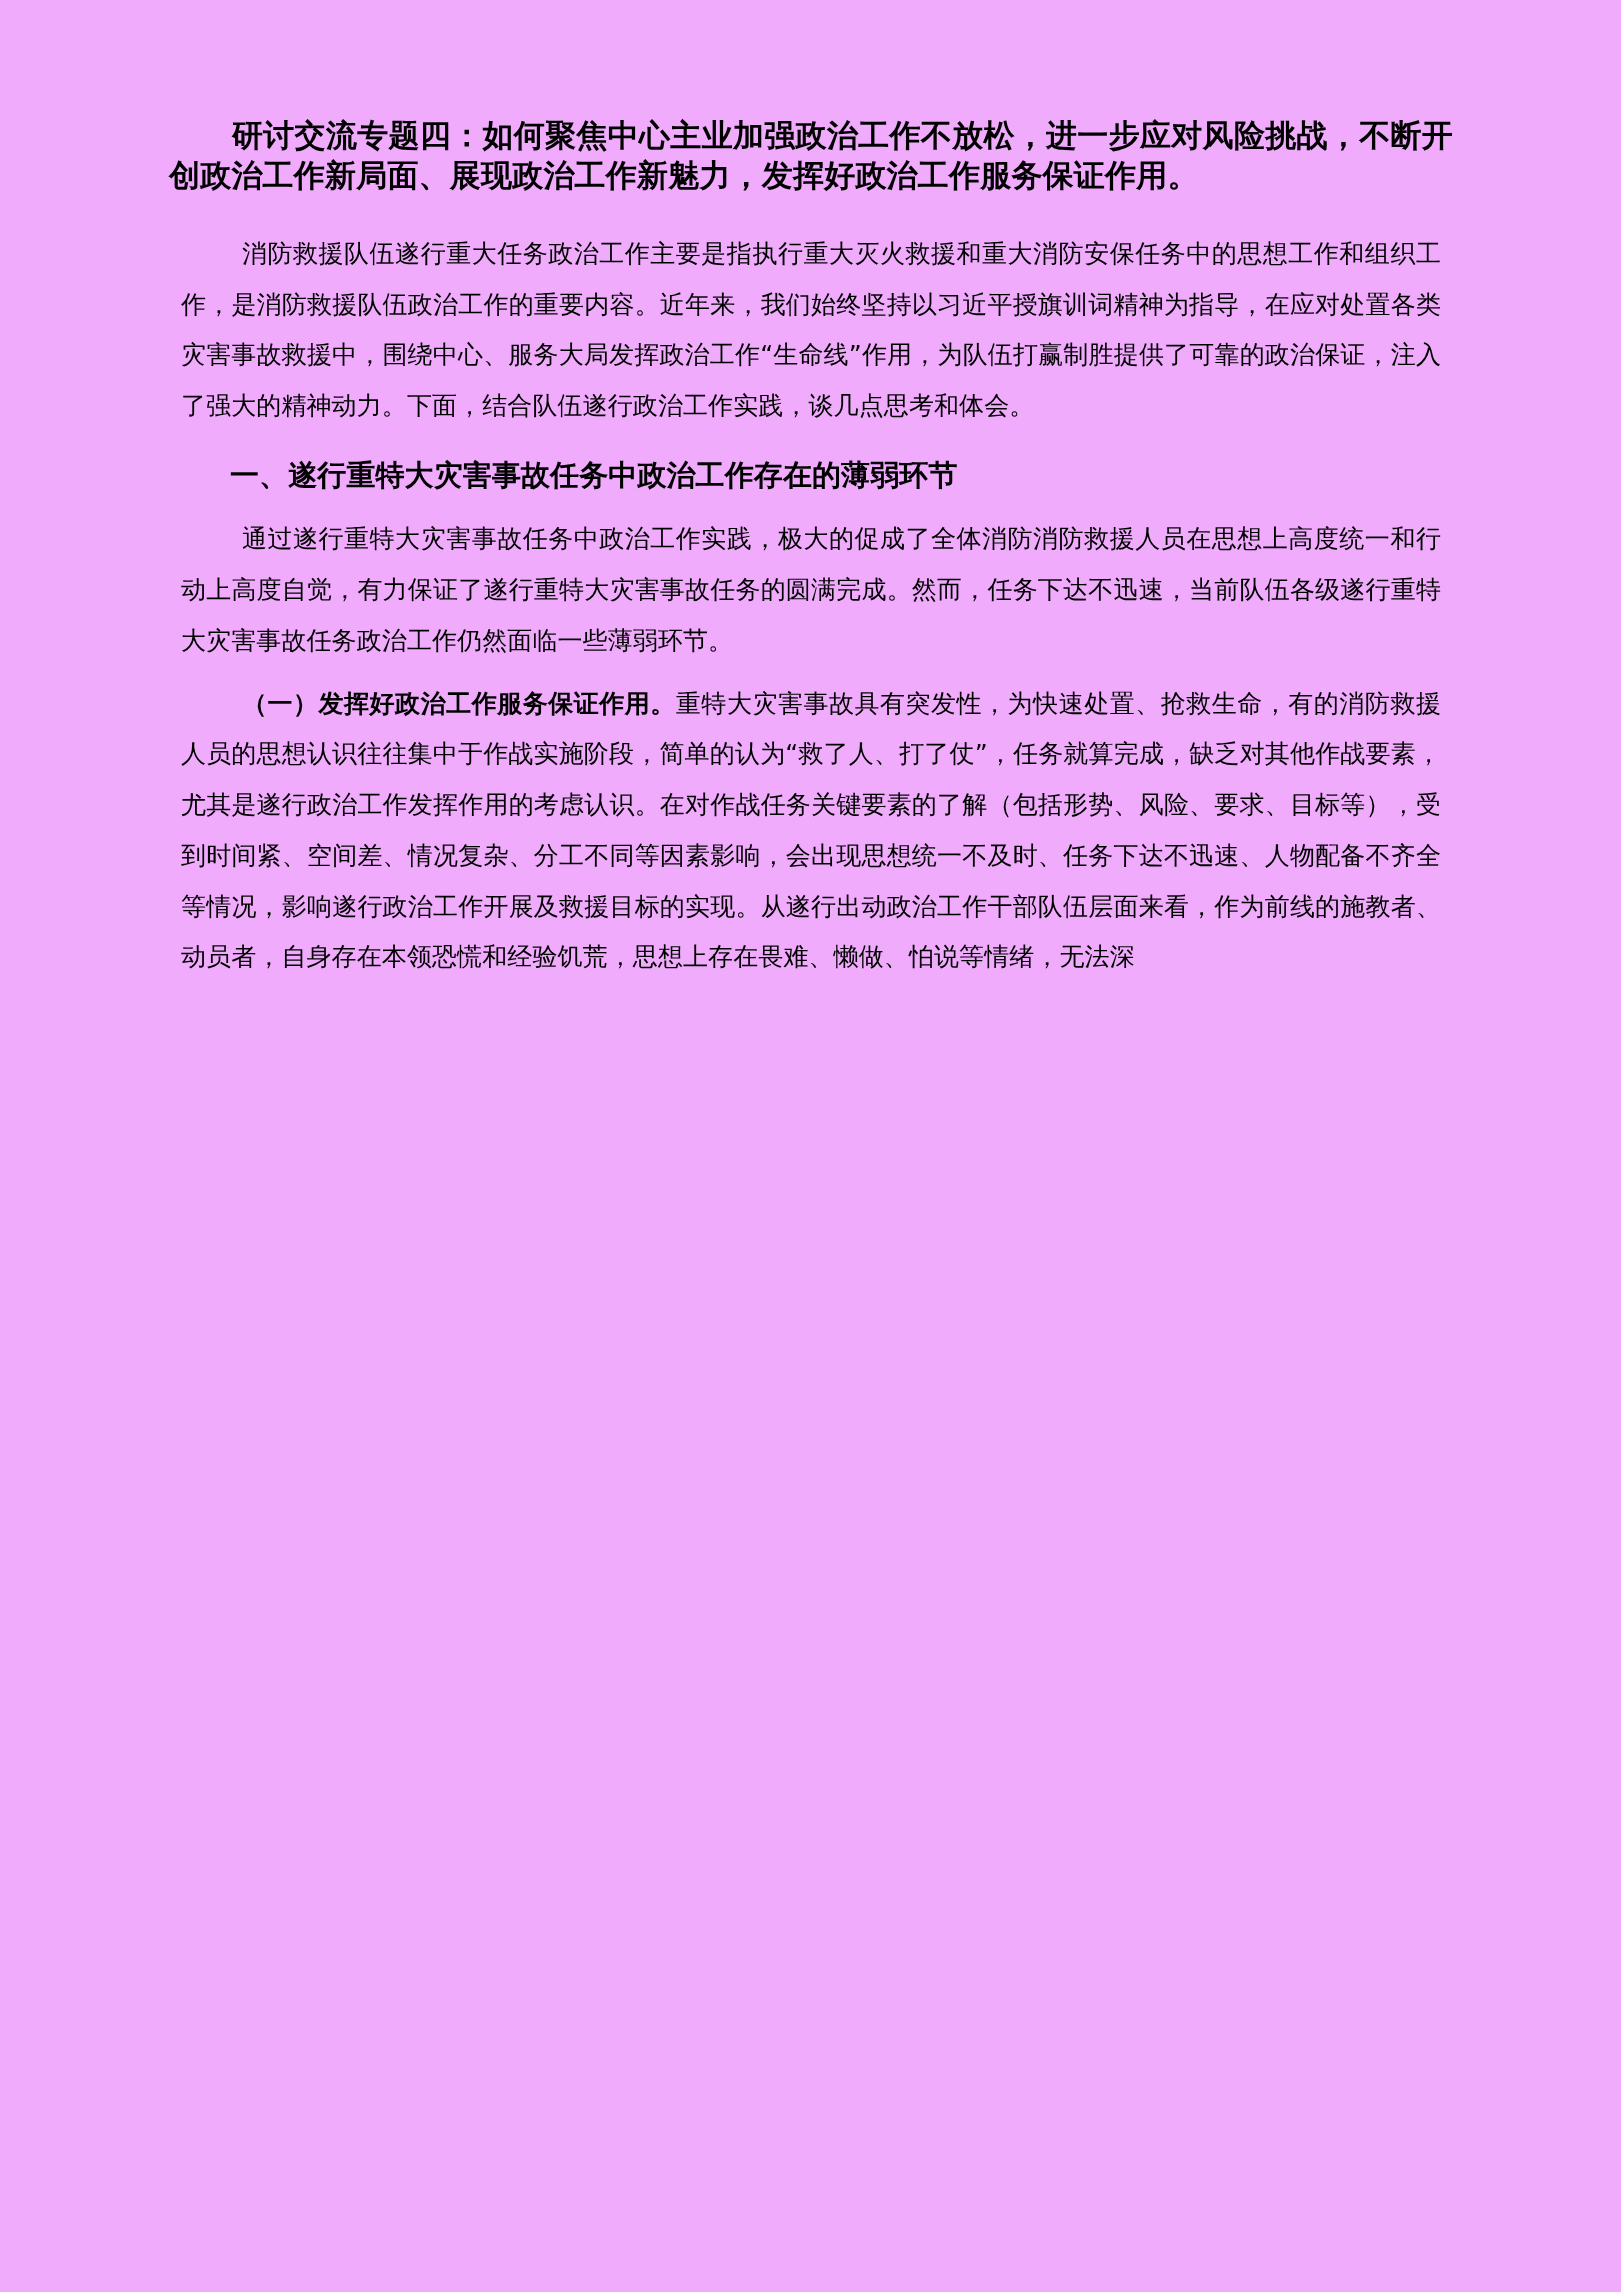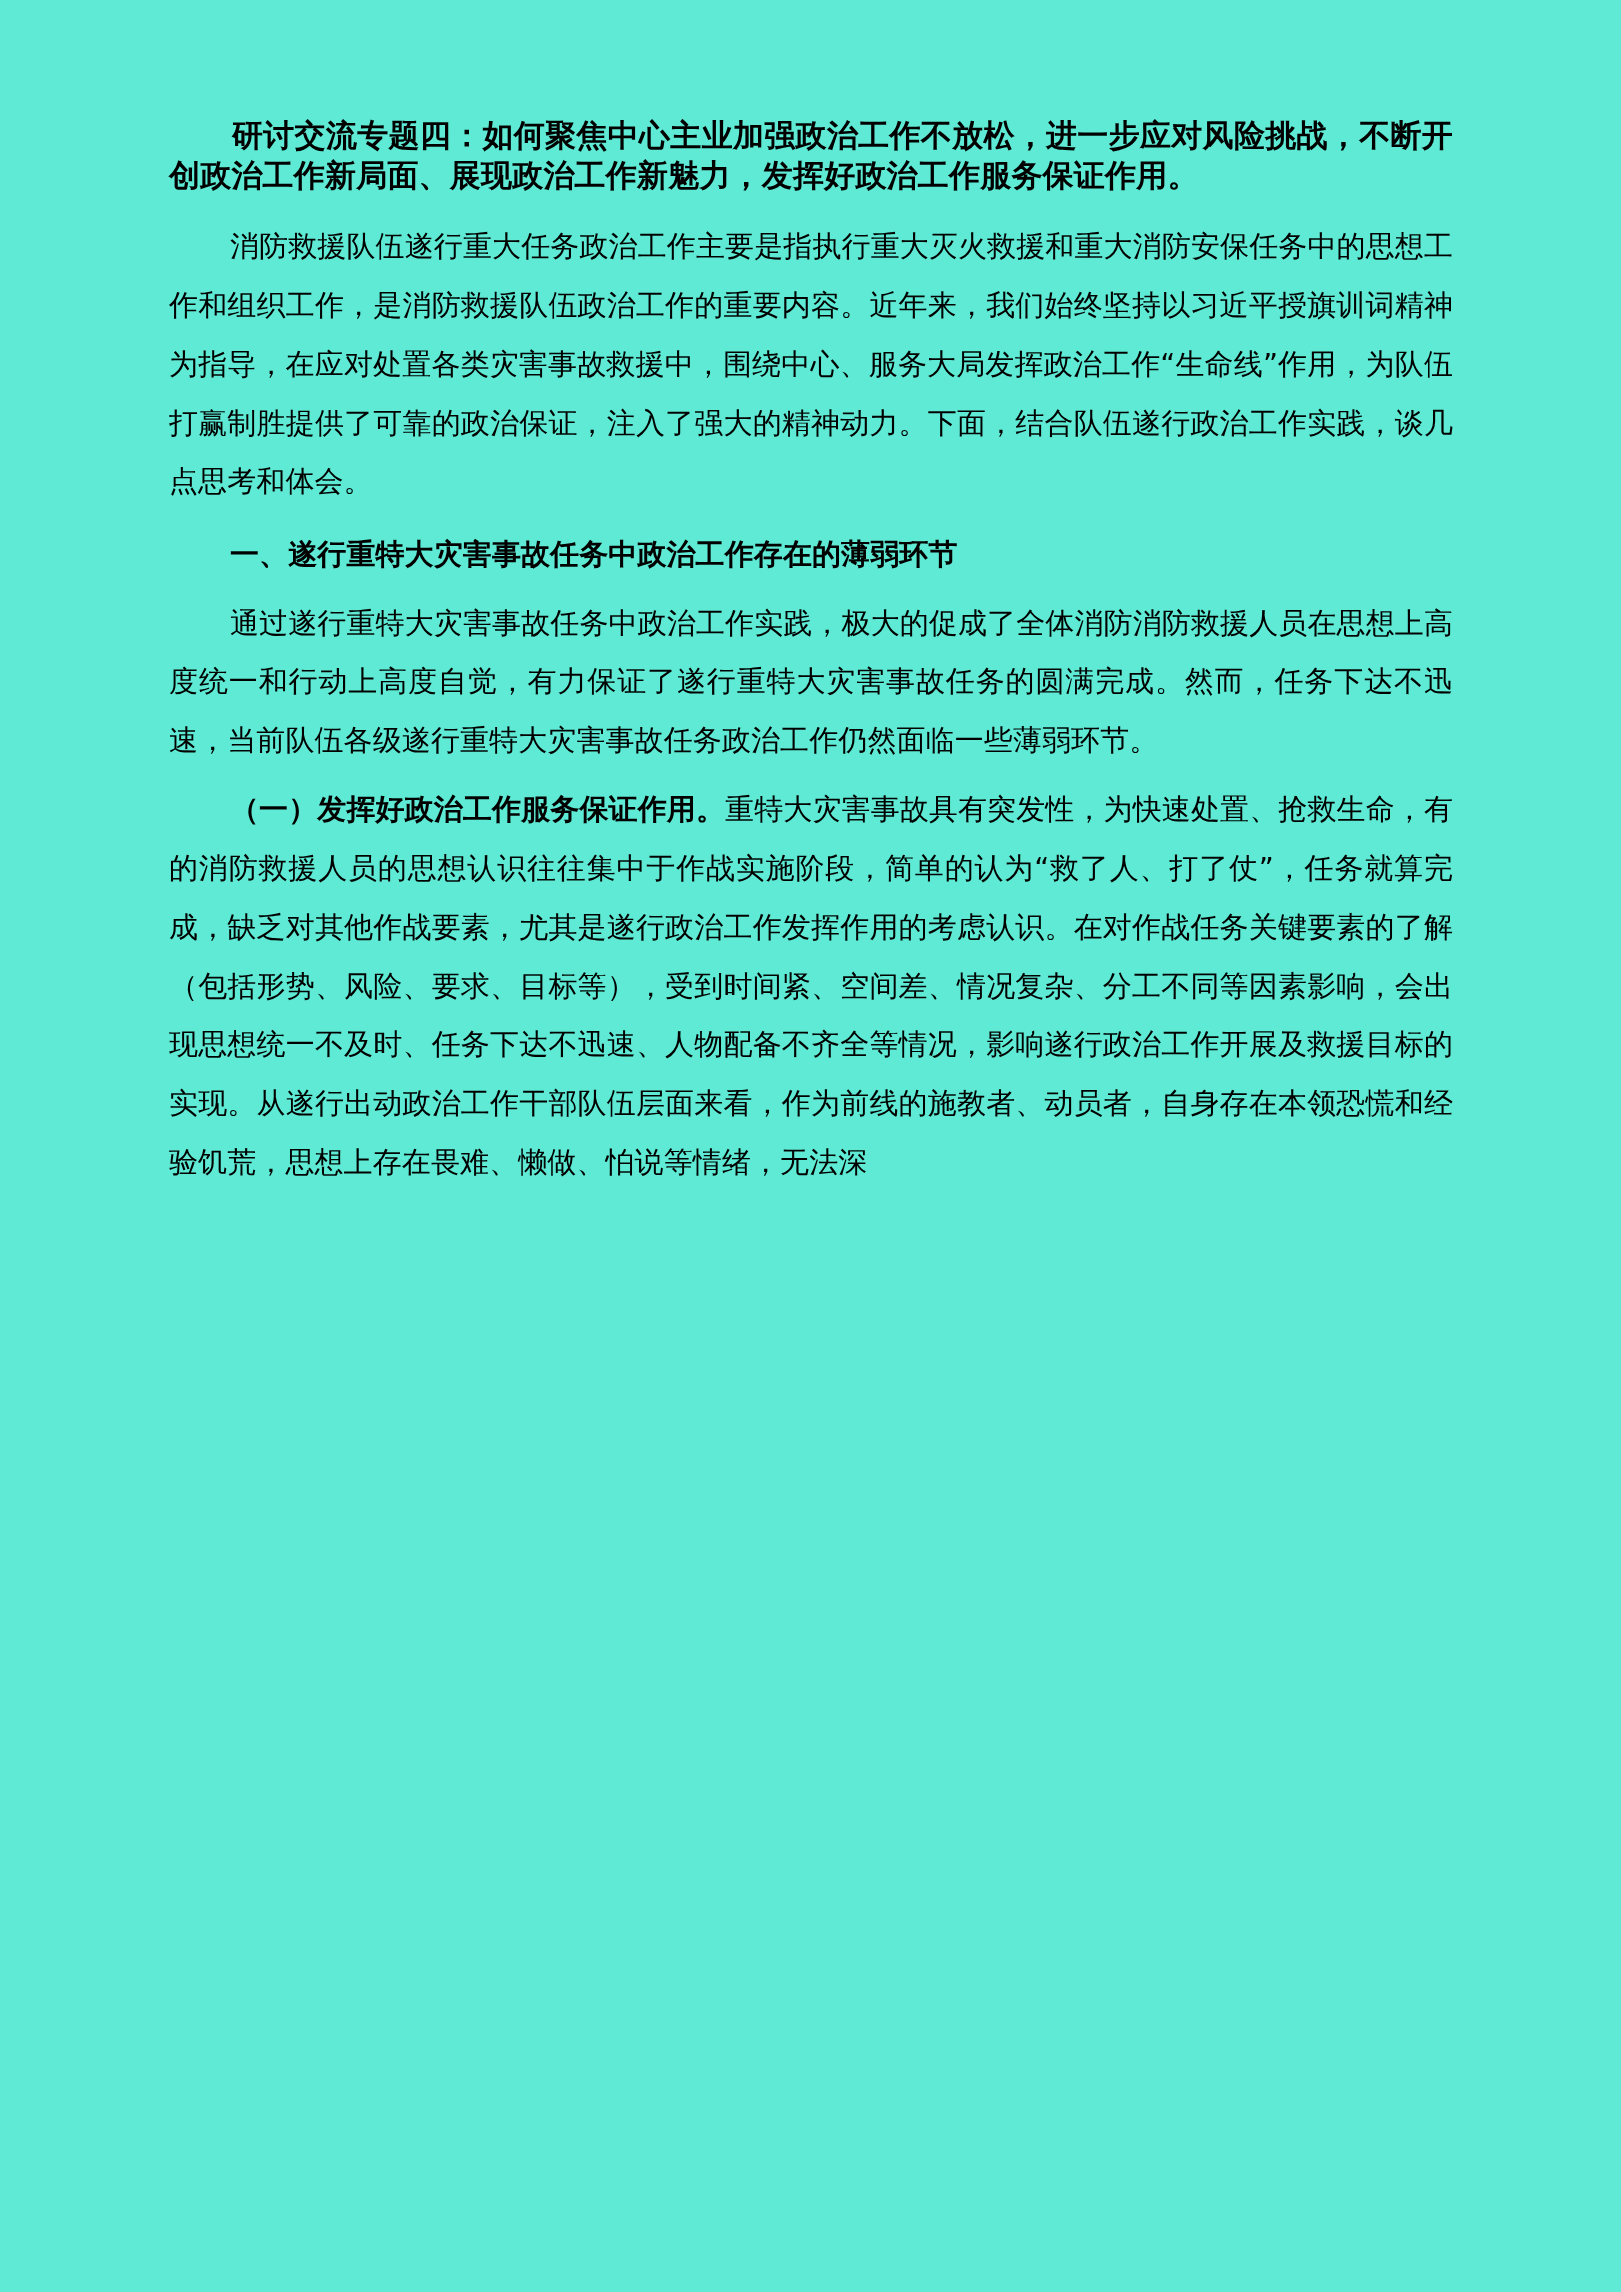--- a/index.html
+++ b/index.html
@@ -7,21 +7,21 @@
     padding: 0;
     background: #ffffff;
   }
   body {
     font-family: "DejaVu Sans", sans-serif;
   }
   .page {
     position: relative;
     width: 1621px;
     height: 2293px;
-    background: #5eead4;
+    background: #f0abfc;
     box-sizing: border-box;
     overflow: hidden;
   }
   .content {
     position: absolute;
     left: 169px;
     top: 116px;
     width: 1284px;
   }
   .doc-title {
@@ -30,27 +30,27 @@
     font-size: 31px;
     line-height: 1.28;
     color: #000000;
     text-align: justify;
     text-indent: 63px;
     letter-spacing: 0.2px;
     margin: 0 0 5.9px 0;
   }
   .para {
     font-family: "DejaVu Sans", sans-serif;
-    font-size: 29px;
+    font-size: 25px;
     line-height: 2.03;
     color: #000000;
     text-align: justify;
     text-indent: 61px;
     letter-spacing: 0.1px;
-    margin: 0;
+    margin: 12px;
   }
   .para.tight-top {
     margin-top: 9.8px;
   }
   .heading-1 {
     font-family: "DejaVu Sans", sans-serif;
     font-weight: bold;
     font-size: 29px;
     line-height: 2.03;
     color: #000000;

